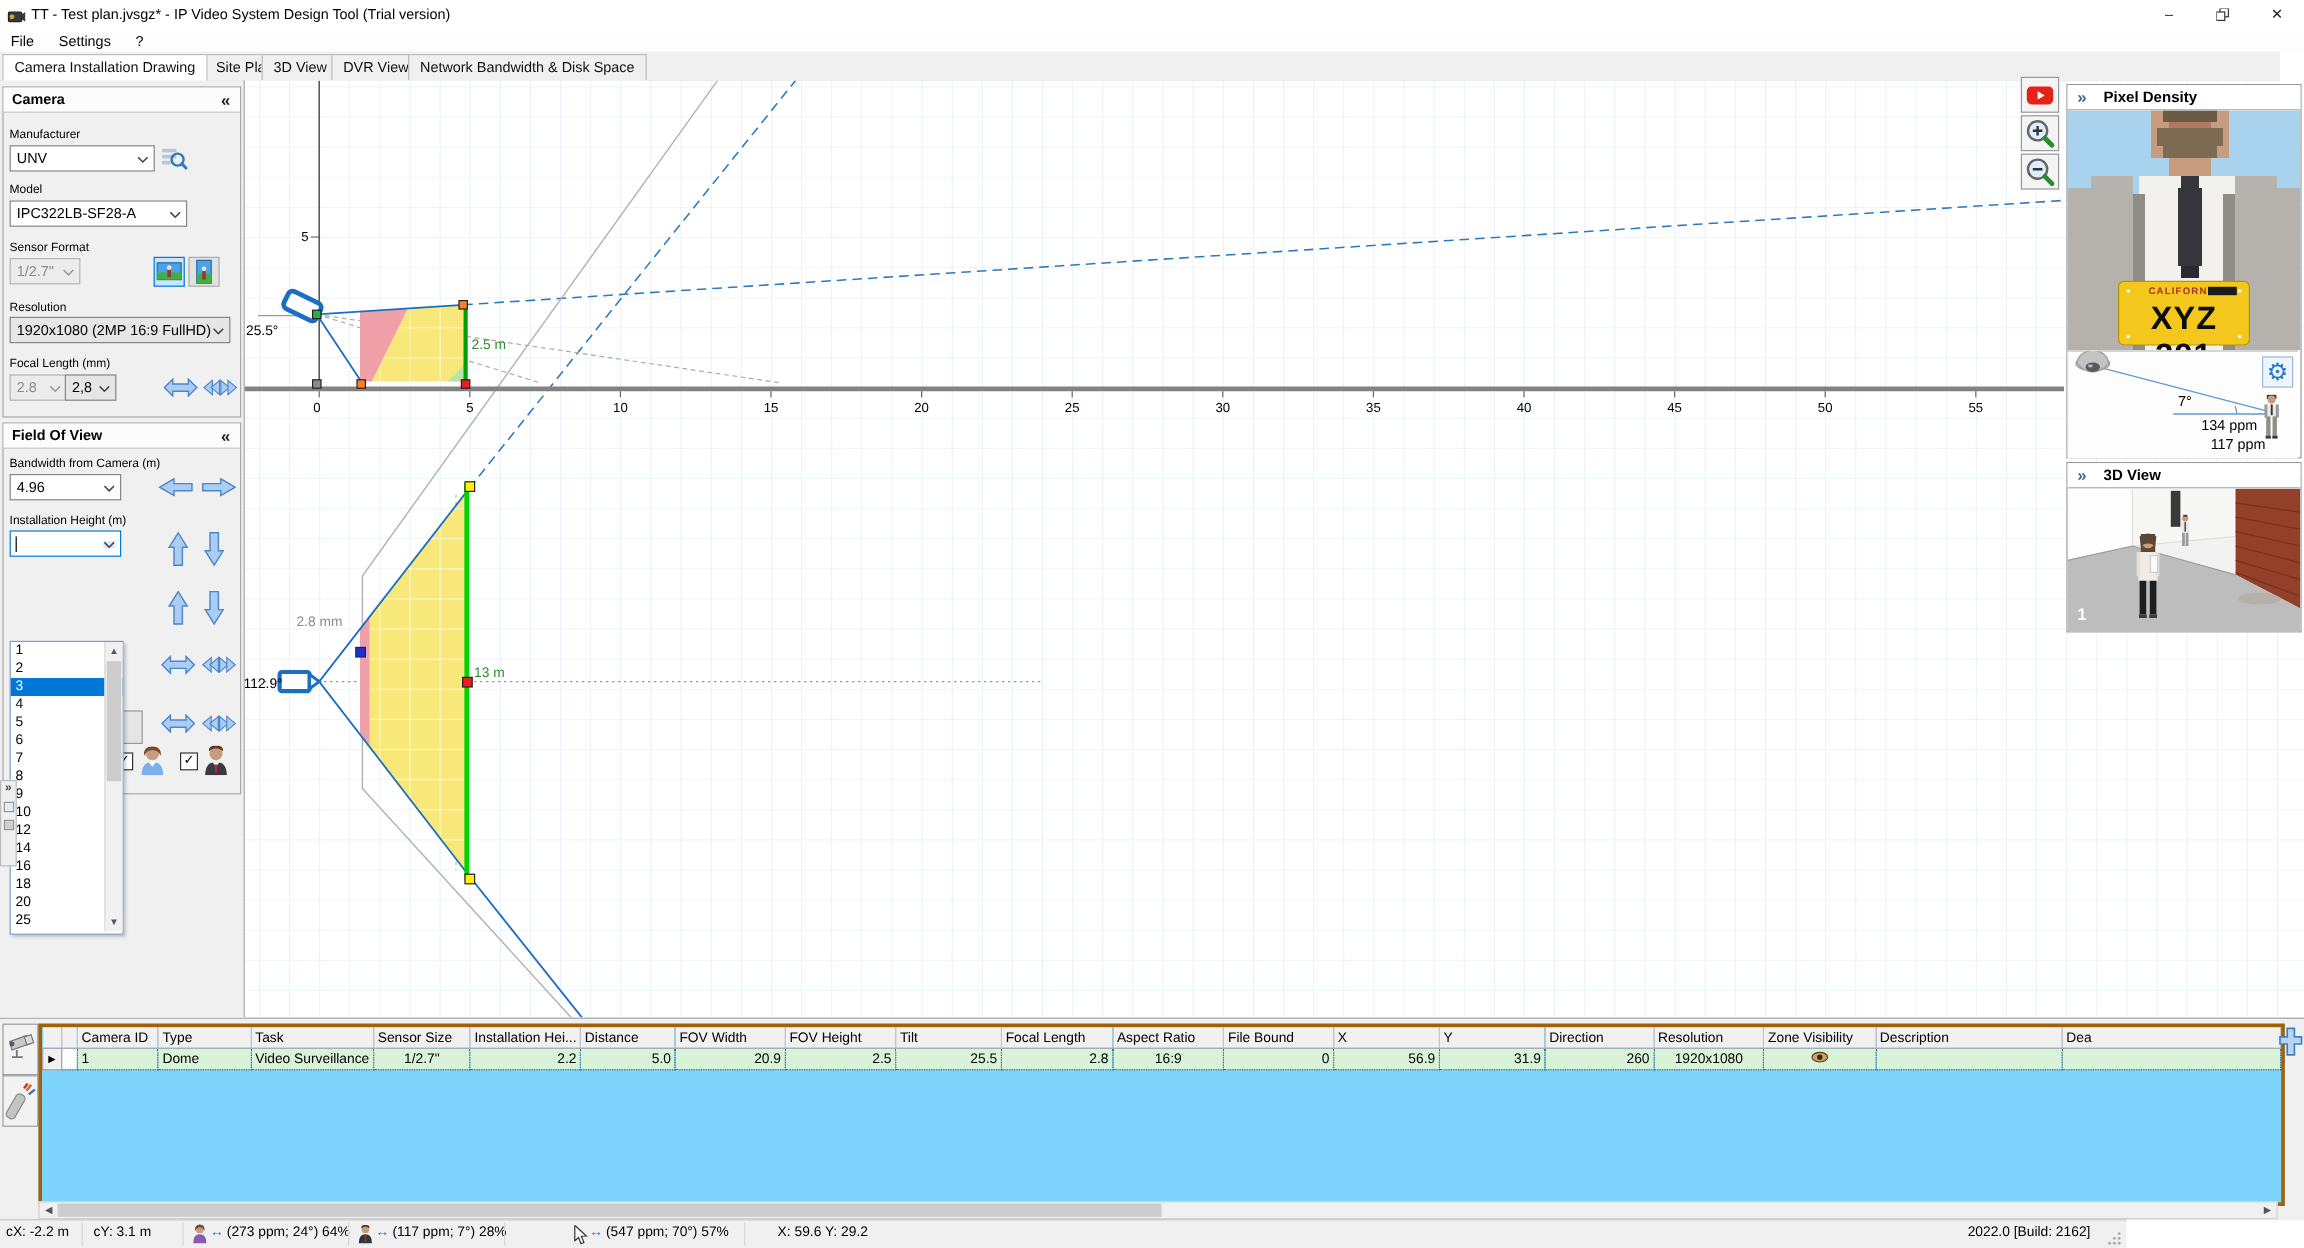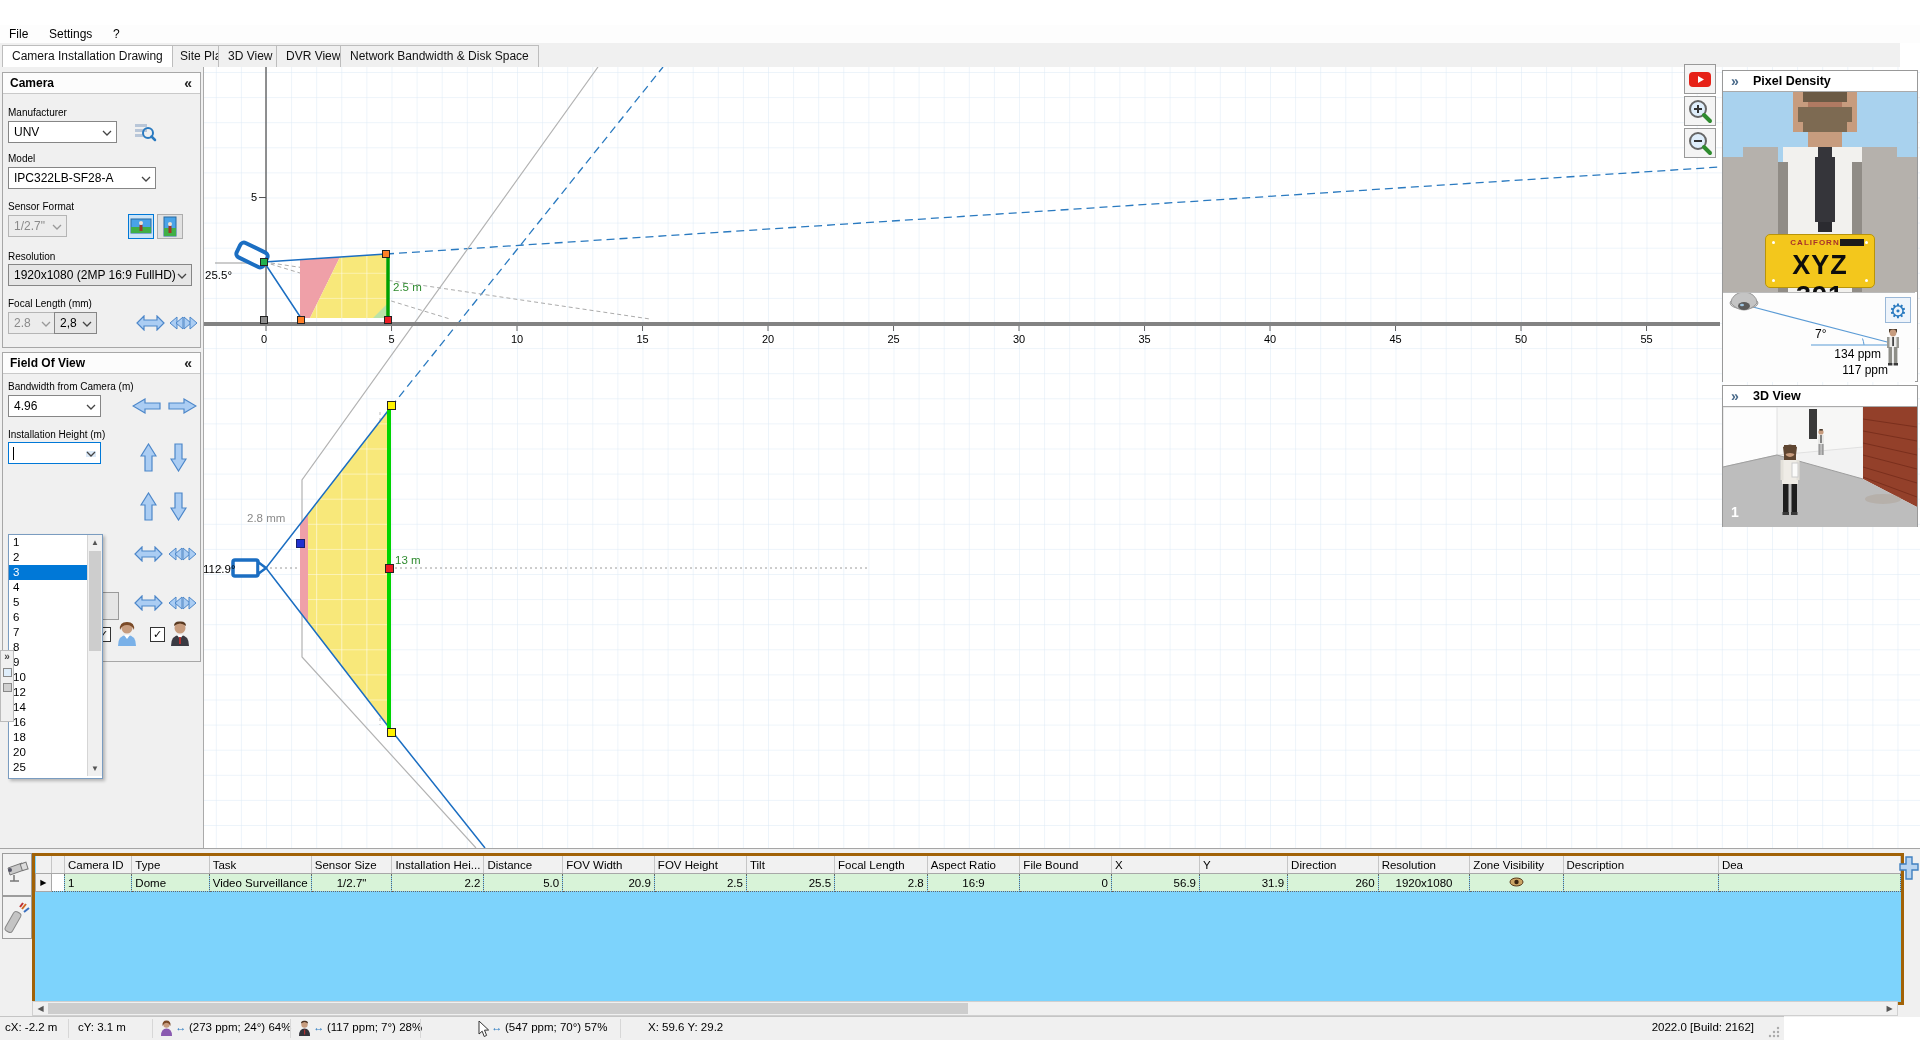--- a/index.html
+++ b/index.html
@@ -62,32 +62,48 @@
   th{height:17px;background:#f1f1f1;border-right:1px solid #c6c6c6;border-bottom:1px solid #a8a8a8;
      font-weight:normal;font-size:11.5px;text-align:left;padding:0 3px;overflow:hidden;white-space:nowrap;}
   td{height:17px;background:#d8f3d8;border:1px dotted #666;font-size:11.5px;padding:0 3px;overflow:hidden;white-space:nowrap;}
   td.num{text-align:right;} td.ctr{text-align:center;}
   td.sel-ind{background:#f1f1f1;border:1px solid #a8a8a8;text-align:center;font-size:8px;}
   #hscroll{position:absolute;left:32px;top:152px;width:1866px;height:15px;background:#f0f0f0;border:1px solid #d0d0d0;box-sizing:border-box;}
   #hscroll .sb-btn{position:absolute;top:0;width:15px;height:13px;color:#555;font-size:8px;text-align:center;line-height:13px;}
   #hscroll .thumb{position:absolute;left:15px;top:1px;width:920px;height:11px;background:#cdcdcd;}
   #addbtn{position:absolute;left:1899px;top:6px;width:20px;height:26px;}
   
-  #statusbar{left:0;top:1016px;width:1772px;height:24px;background:#f0f0f0;border-top:1px solid #c5c5c5;font-size:11.5px;padding-left:12px;}
+  #statusbar{left:0;top:1016px;width:1772px;height:24px;background:#f0f0f0;border-top:1px solid #c5c5c5;font-size:11.5px;}
   .st-item{position:absolute;top:4px;white-space:nowrap;}
   .st-sep{position:absolute;top:2px;width:1px;height:19px;background:#d7d7d7;}
   .blue-arr{color:#2a7ac0;font-weight:bold;}
   #collapsedstrip{left:0;top:650px;width:12px;height:70px;background:#f0f0f0;border:1px solid #bbb;z-index:21;text-align:center;}
   svg text{font-family:"Liberation Sans",sans-serif;}
 </style>
 </head>
 <body>
 
 <div id="app">
 
+  <div class="abs" id="titlebar">
+    <svg class="abs" style="left:6px;top:5px" width="16" height="16">
+      <rect x="1" y="5" width="11" height="8" rx="1" fill="#3a3a38" stroke="#222"></rect>
+      <polygon points="12,7 15,5 15,13 12,11" fill="#3a3a38"></polygon>
+      <circle cx="4" cy="9" r="2" fill="#c8a840"></circle>
+    </svg>
+    <span class="ttl">TT - Test plan.jvsgz* - IP Video System Design Tool (Trial version)</span>
+    <span class="winbtn" style="right:90px">–</span>
+    <span class="winbtn" style="right:45px">
+      <svg width="11" height="11" style="margin-top:7px">
+          <rect x="3" y="0" width="7" height="7" fill="none" stroke="#333"></rect>
+          <rect x="0" y="3" width="7" height="7" fill="#fff" stroke="#333"></rect>
+        </svg>
+    </span>
+    <span class="winbtn" style="right:0">✕</span>
+  </div>
 
   <div class="abs" id="menubar">
     <span class="menuitem" style="left:2px">File</span>
     <span class="menuitem" style="left:42px">Settings</span>
     <span class="menuitem" style="left:106px">?</span>
   </div>
 
   <div class="abs" id="tabbar">
     <span class="tab active" style="left:2px">Camera Installation Drawing</span>
     <span class="tab" style="left:170px">Site Plan</span>
@@ -203,21 +219,21 @@
 
   <div class="abs" id="leftpanel">
 
     <div class="grp" style="top:5px;height:274px">
       <div class="grphead">
         <span>Camera</span>
         <span class="collapse">«</span>
       </div>
     </div>
     <div class="lbl" style="left:8px;top:40px">Manufacturer</div>
-    <div class="cbx" style="left:8px;top:54px;width:109px">
+    <div class="cbx" style="left:8px;top:54px;width:121px">
       <span>UNV</span>
       <svg class="arr" width="10" height="6">
           <path d="M1,1 L5,5 L9,1" stroke="#444" fill="none" stroke-width="1.3"></path>
         </svg>
     </div>
     <div class="abs" style="left:133px;top:54px;width:24px;height:22px">
       <svg width="24" height="22">
           <rect x="2" y="3" width="12" height="3" fill="#b8c6d8"></rect>
           <rect x="2" y="8" width="12" height="3" fill="#b8c6d8"></rect>
           <rect x="2" y="13" width="8" height="3" fill="#b8c6d8"></rect>

